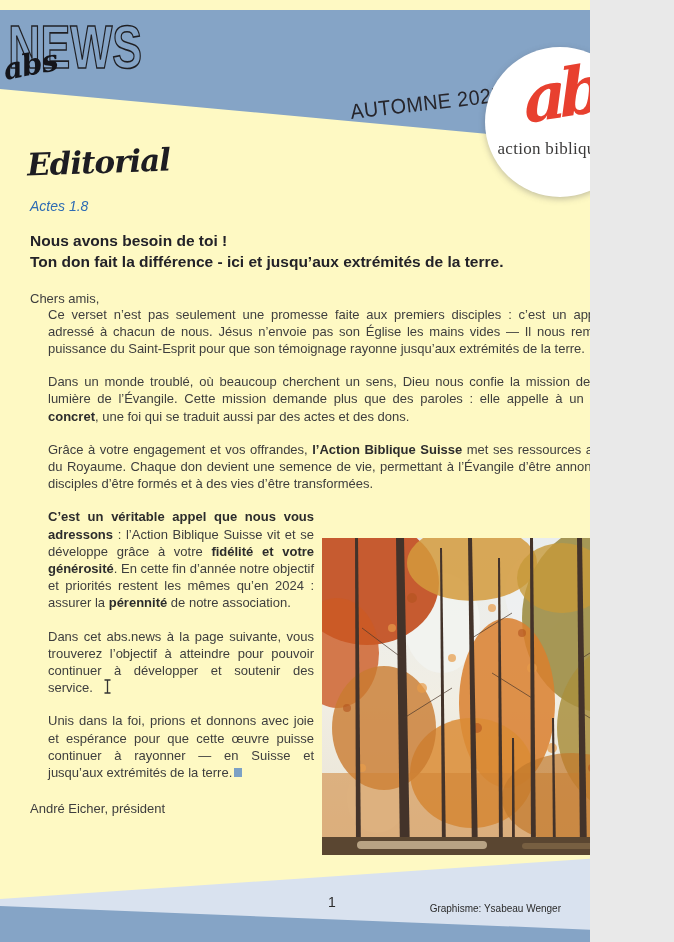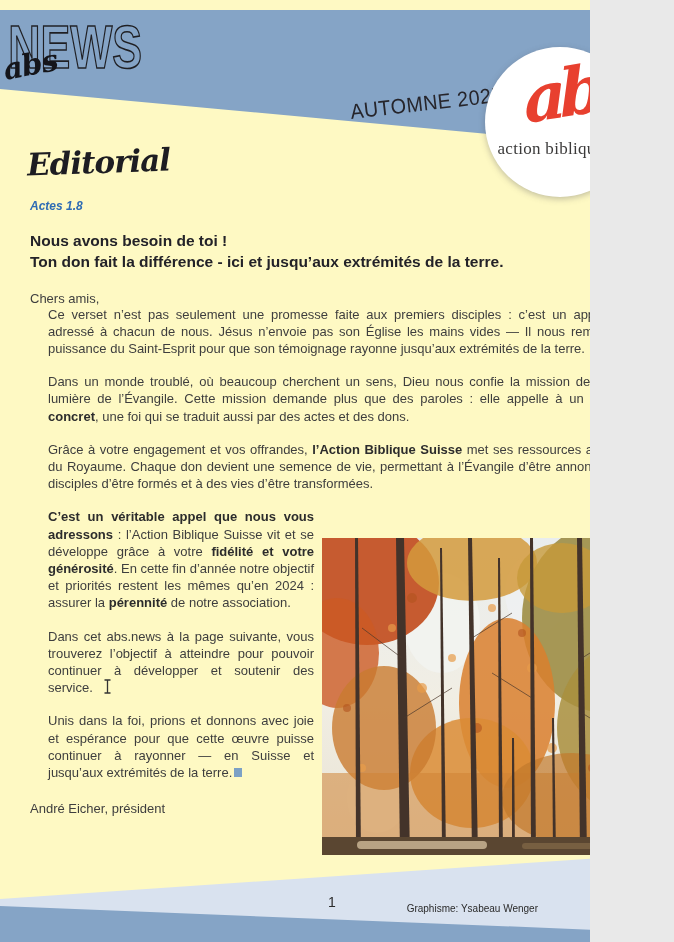--- a/index.html
+++ b/index.html
@@ -31,40 +31,40 @@
 
   
   .section-title{position:absolute;left:27px;top:144px;z-index:3;
     font-family:"DejaVu Serif",serif;font-style:italic;font-weight:bold;
     font-size:31px;color:#1d1d22;letter-spacing:-1px;transform:rotate(-2deg);}
 
   
   .main{position:absolute;left:30px;top:199px;width:616px;z-index:2;}
   .verse{font-style:italic;font-weight:600;color:#2e6cb4;font-size:13px;line-height:15.5px;
          text-align:justify;margin:0 0 2px 0;}
-  .verse-ref{font-style:italic;font-weight:700;color:#2e6cb4;font-size:12px;line-height:15.5px;margin:0 0 15px 0;}
+  .verse-ref{font-style:italic;font-weight:400;color:#2e6cb4;font-size:14px;line-height:15.5px;margin:0 0 15px 0;}
   .headline{font-weight:bold;color:#232228;font-size:15.5px;line-height:21px;margin:0 0 19px 0;}
   .headline .l2{text-align:left;}
   .salutation{font-size:13px;margin:0 0 0 0;}
   p.body{font-size:13px;line-height:17.2px;margin:0 0 16px 18px;}
   .just{text-align:justify;}
   .bold{font-weight:bold;color:#2c2c2c;}
   .left-col{width:284px;}
   .sig{font-size:13px;margin:24px 0 0 0;}
   .sig2{font-size:13px;margin:20px 0 0 0;}
   .eoa-marker{display:inline-block;width:8px;height:9px;background:#7ca1c5;margin-left:2px;}
 
   
   .photo{position:absolute;left:322px;top:538px;width:346px;height:317px;z-index:2;overflow:hidden;}
 
   
   .footer-svg{position:absolute;left:0;top:0;z-index:1;pointer-events:none;}
   .page-number{position:absolute;left:322px;top:894px;width:20px;text-align:center;z-index:3;
     font-size:14px;color:#2b2b2b;}
-  .credit{position:absolute;right:52px;top:903px;z-index:3;font-size:10px;color:#2b2b2b;}
+  .credit{position:absolute;right:29px;top:903px;z-index:3;font-size:10px;color:#2b2b2b;}
 
   
   .text-cursor{position:absolute;left:103px;top:679px;z-index:5;}
 </style>
 </head>
 <body>
 
 <div class="page">
 
   <svg class="banner-svg" width="674" height="200">

